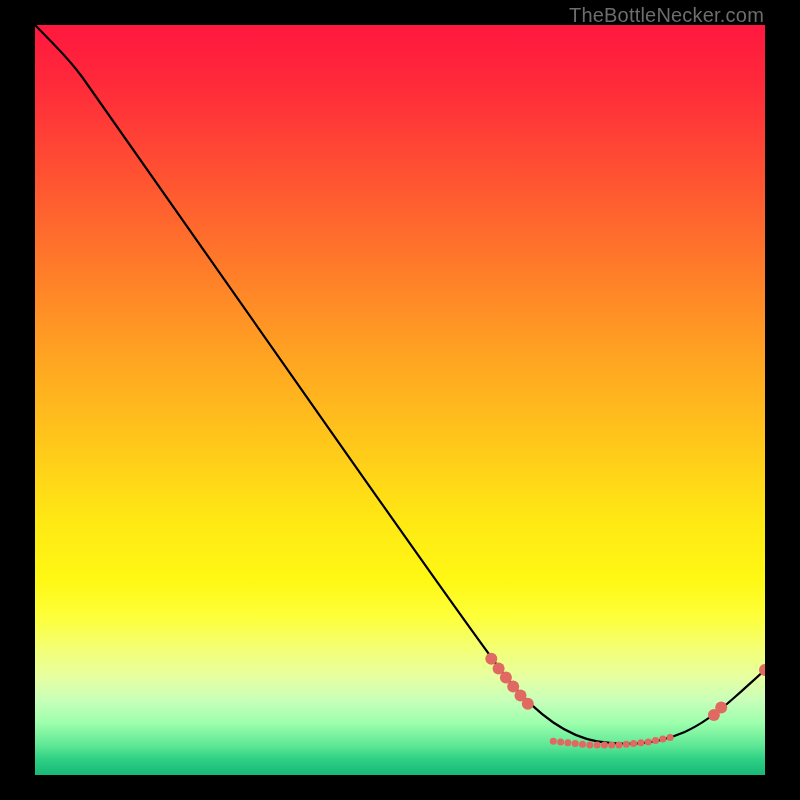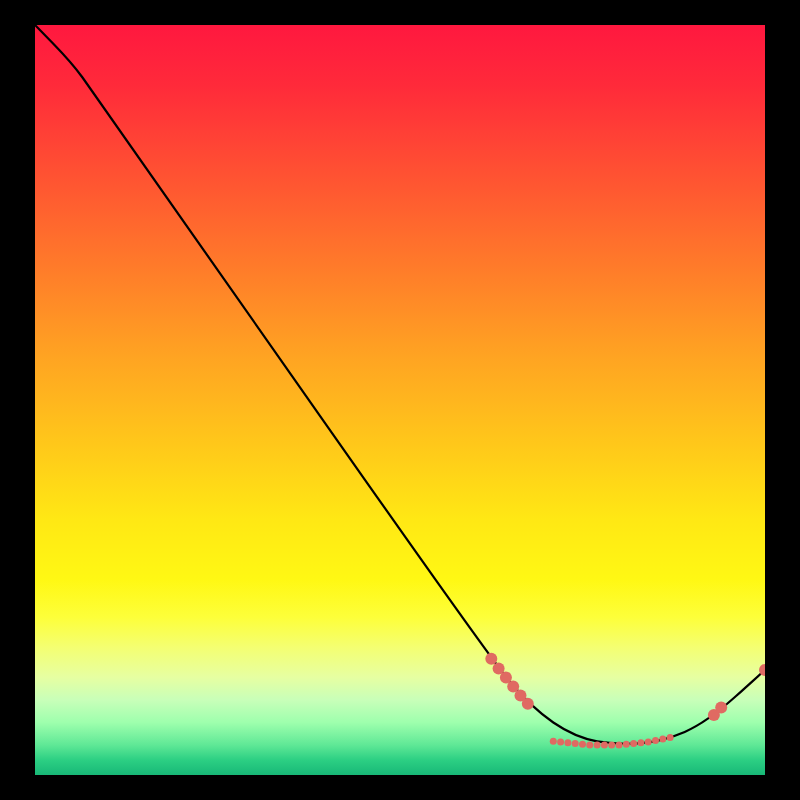--- a/index.html
+++ b/index.html
@@ -51,20 +51,21 @@
     color: #6d6d6d;
     font-size: 20px;
     letter-spacing: 0.2px;
     user-select: none;
   }
 </style>
 </head>
 <body>
 
 <div class="frame">
+  <div class="watermark">TheBottleNecker.com</div>
   <div class="plot">
     <svg id="svg" width="730" height="750" viewBox="0 0 730 750" style="position:absolute;left:0;top:0;">
       <path id="curve" fill="none" stroke="#000" stroke-width="2.2" stroke-linejoin="round" d="M 0.0 0.0 Q 0.0 0.0 18.3 18.8 Q 36.5 37.5 47.5 52.5 Q 58.4 67.5 255.5 348.8 Q 452.6 630.0 474.5 656.3 Q 496.4 682.5 518.3 697.5 Q 540.2 712.5 562.1 716.3 Q 584.0 720.0 605.9 718.1 Q 627.8 716.3 649.7 706.9 Q 671.6 697.5 700.8 671.3 T 730.0 645.0"></path>
       <g id="markers">
           <circle cx="456.3" cy="633.8" r="6" fill="#e06a62"></circle>
           <circle cx="463.6" cy="643.5" r="6" fill="#e06a62"></circle>
           <circle cx="470.9" cy="652.5" r="6" fill="#e06a62"></circle>
           <circle cx="478.2" cy="661.5" r="6" fill="#e06a62"></circle>
           <circle cx="485.5" cy="670.5" r="6" fill="#e06a62"></circle>
           <circle cx="492.8" cy="678.8" r="6" fill="#e06a62"></circle>

